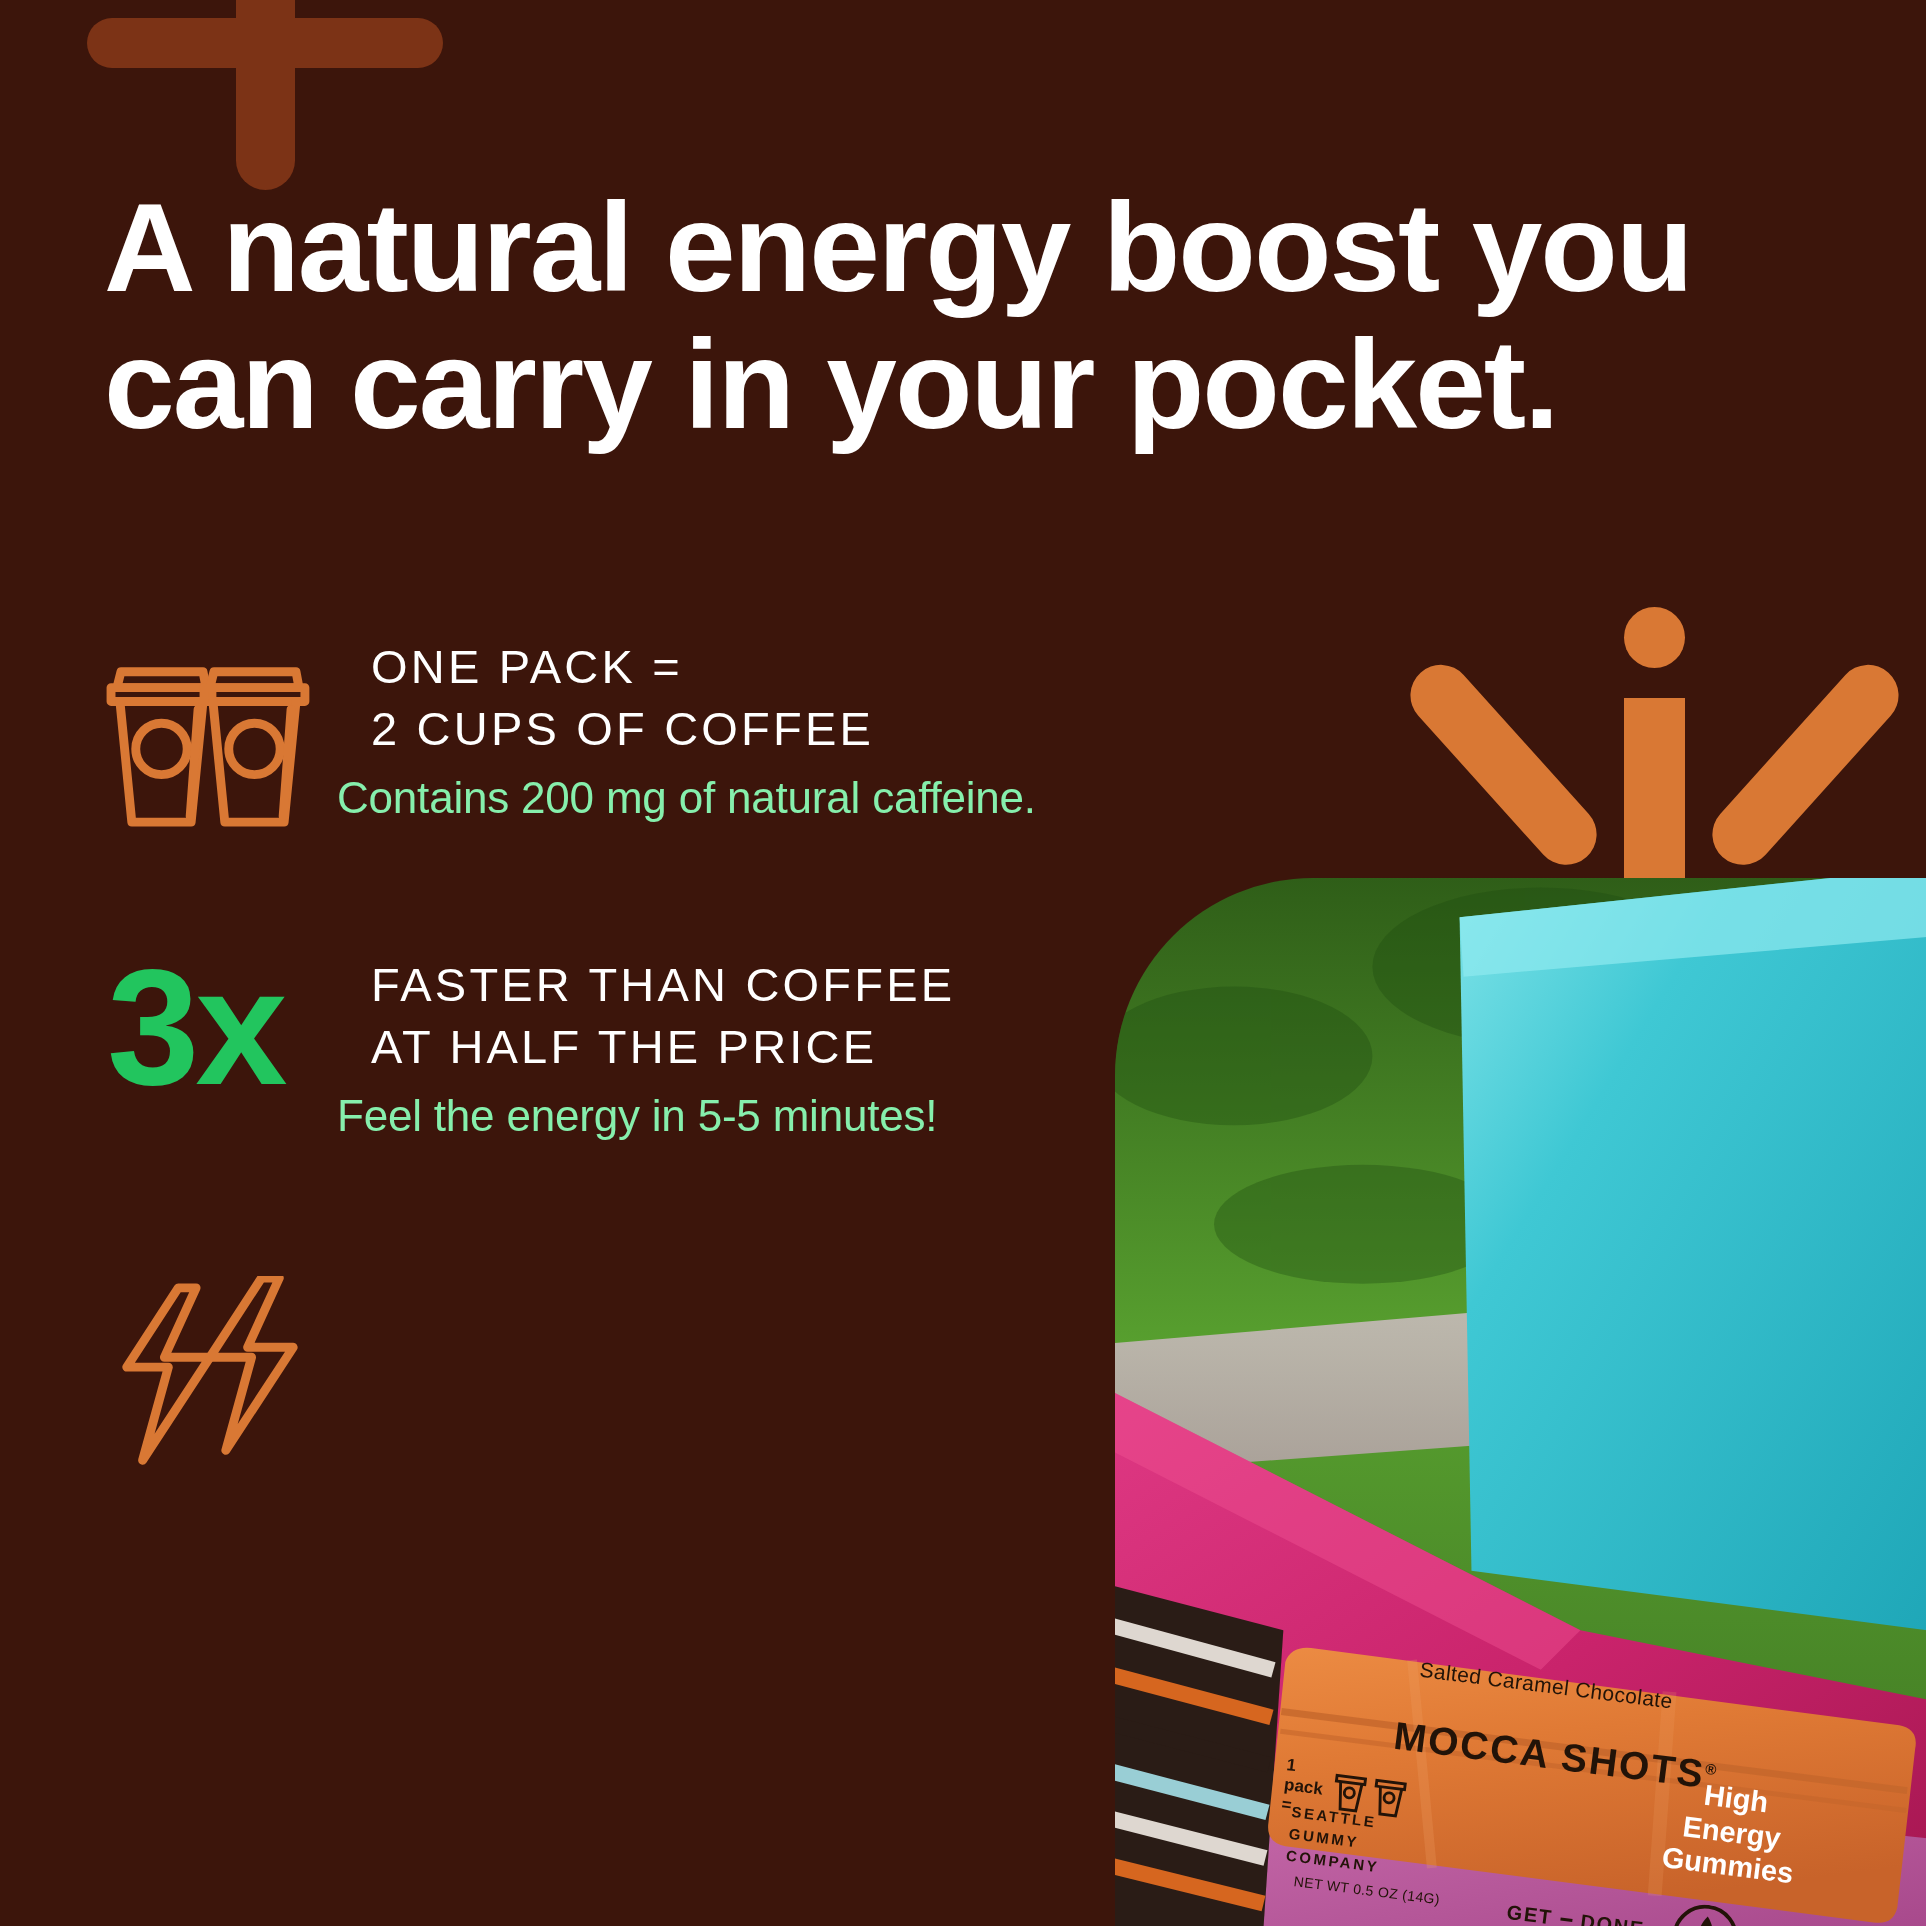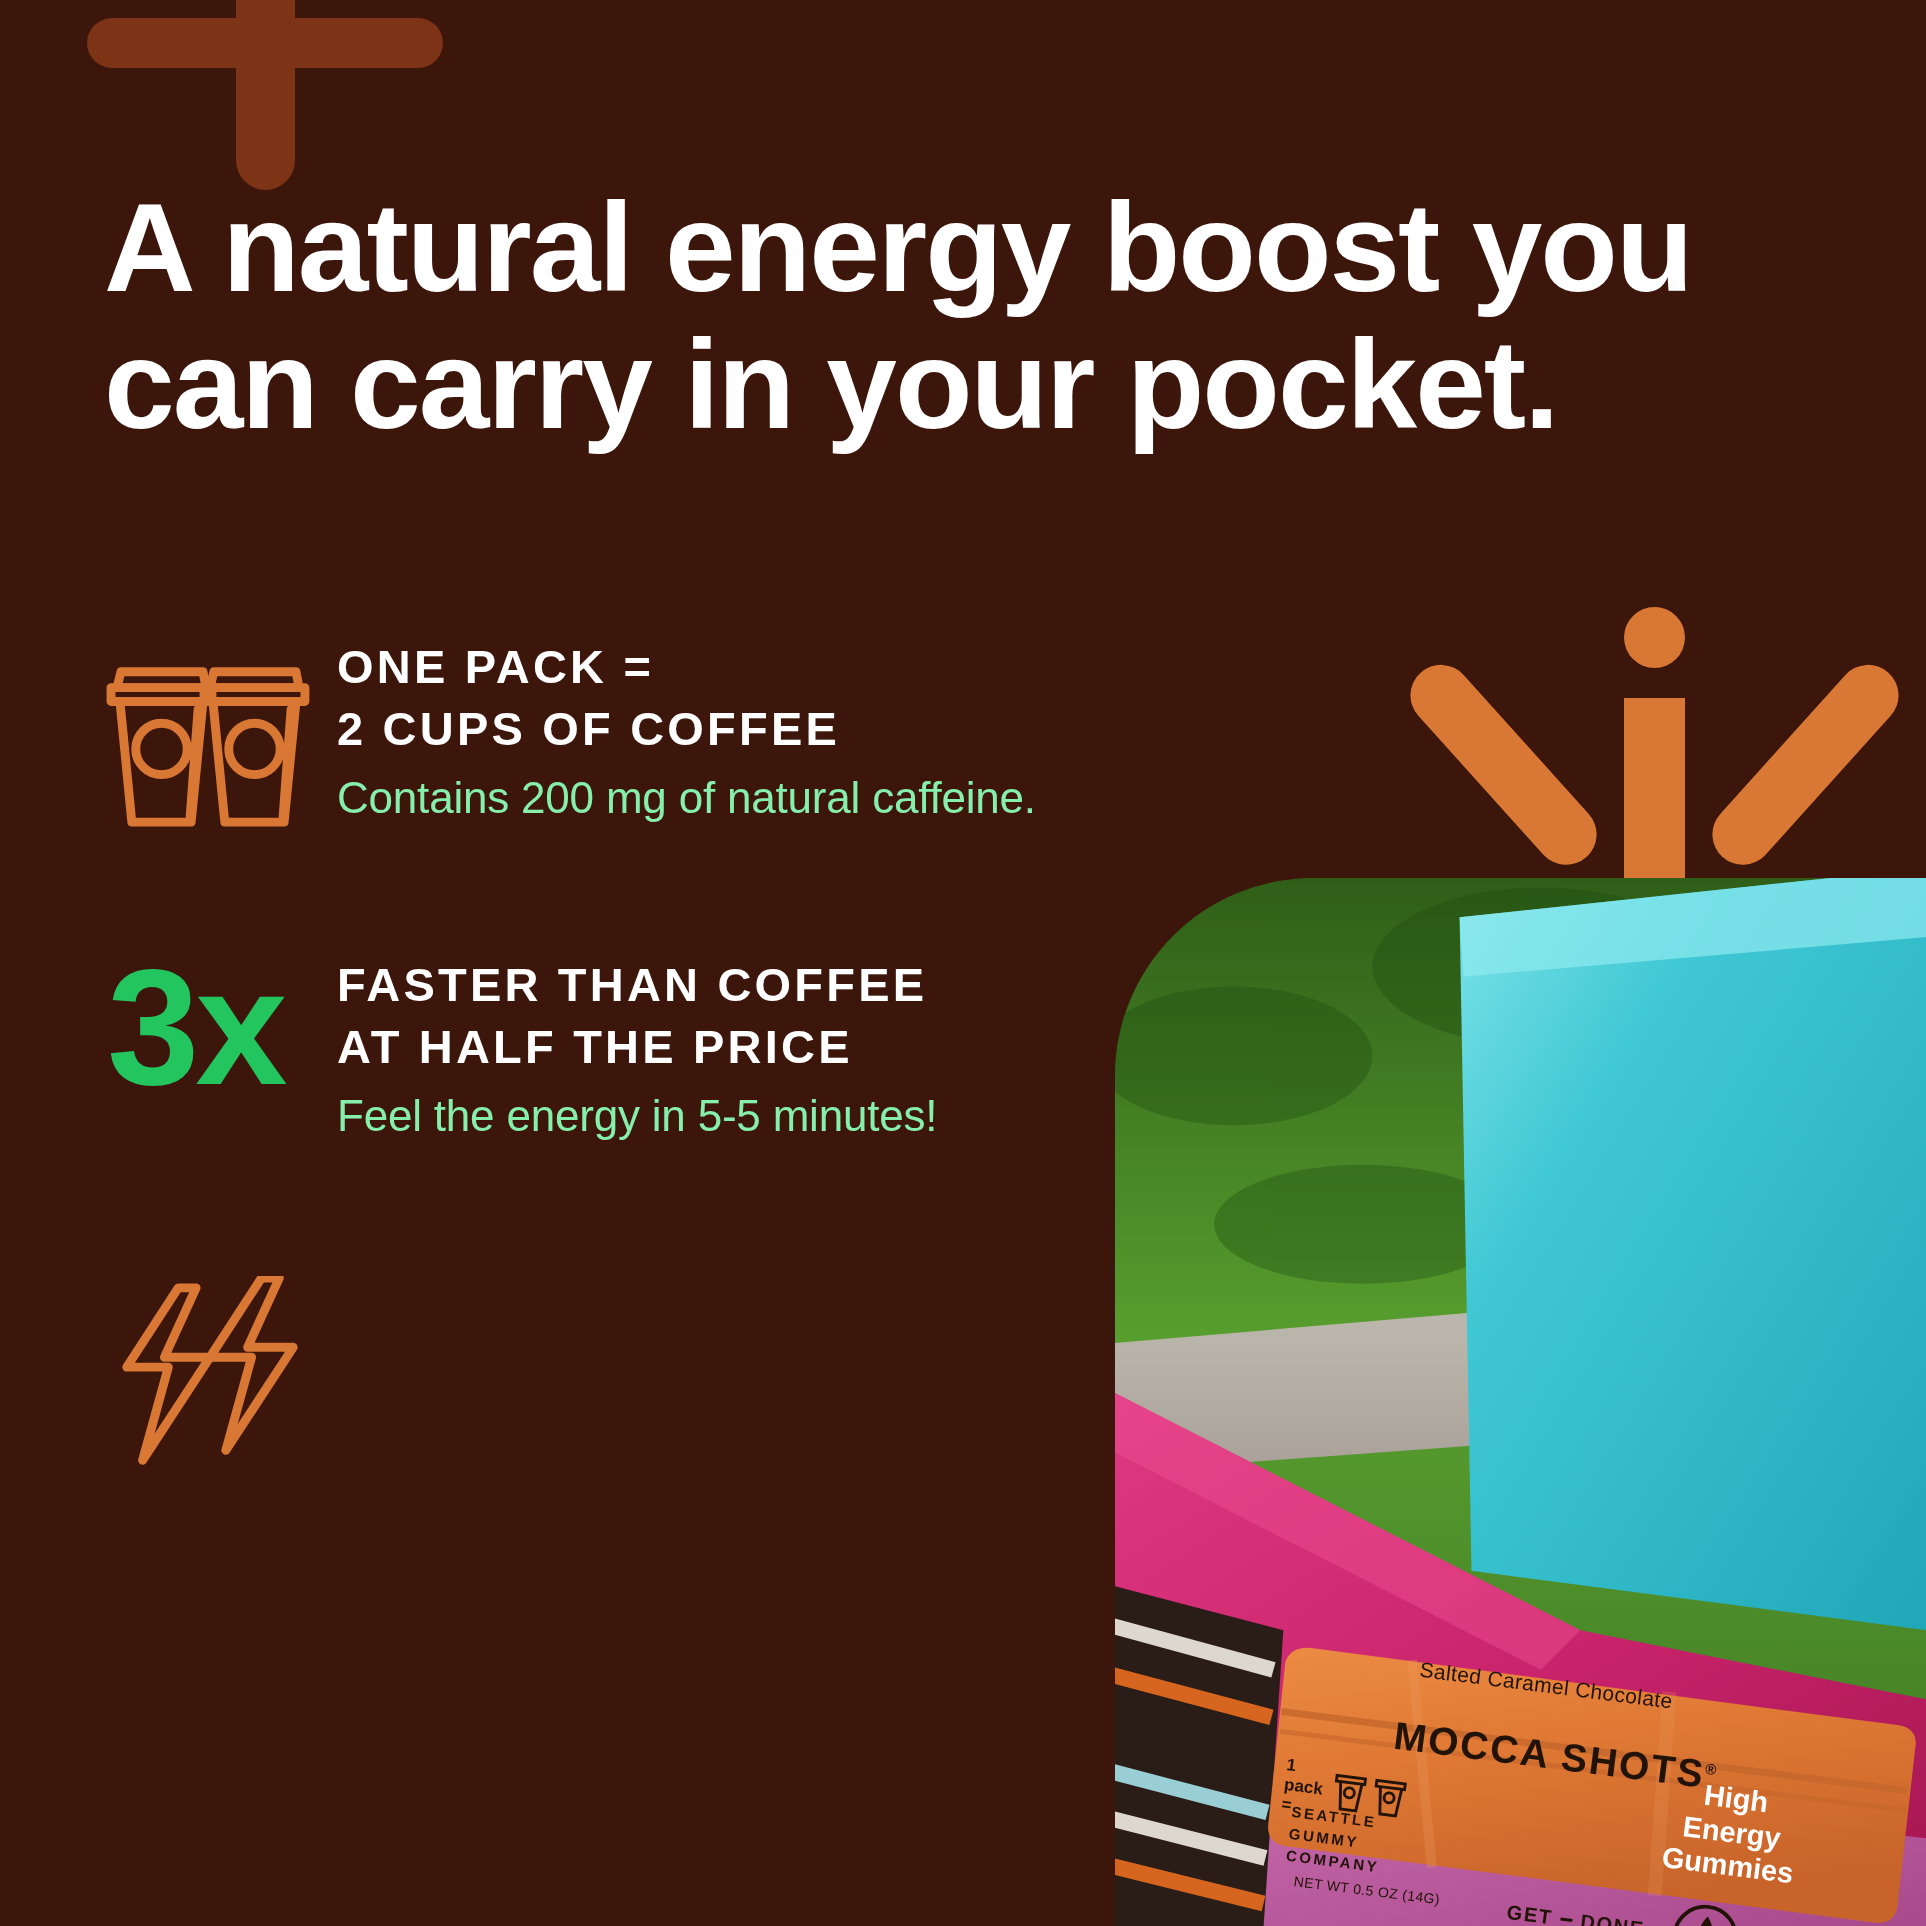--- a/index.html
+++ b/index.html
@@ -46,26 +46,27 @@
     display:flex; align-items:center; justify-content:flex-start;
     padding-top:18px;
   }
   .f-icon.icon-3x {
     align-items:center; padding-top:0;
   }
   .f-body { flex:1 1 auto; padding-top:2px; }
 
   .f-title {
     color:#FFFFFF;
-    font-weight:700;
+    font-weight:400;
     font-size:47px;
     letter-spacing:3.2px;
     line-height:1.32;
     text-transform:uppercase;
     white-space:pre-line;
+    margin-left:34px;
   }
   .f-sub {
     color:#86efac;
     font-size:44px;
     font-weight:400;
     line-height:1.38;
     margin-top:8px;
     letter-spacing:-0.2px;
   }
 

